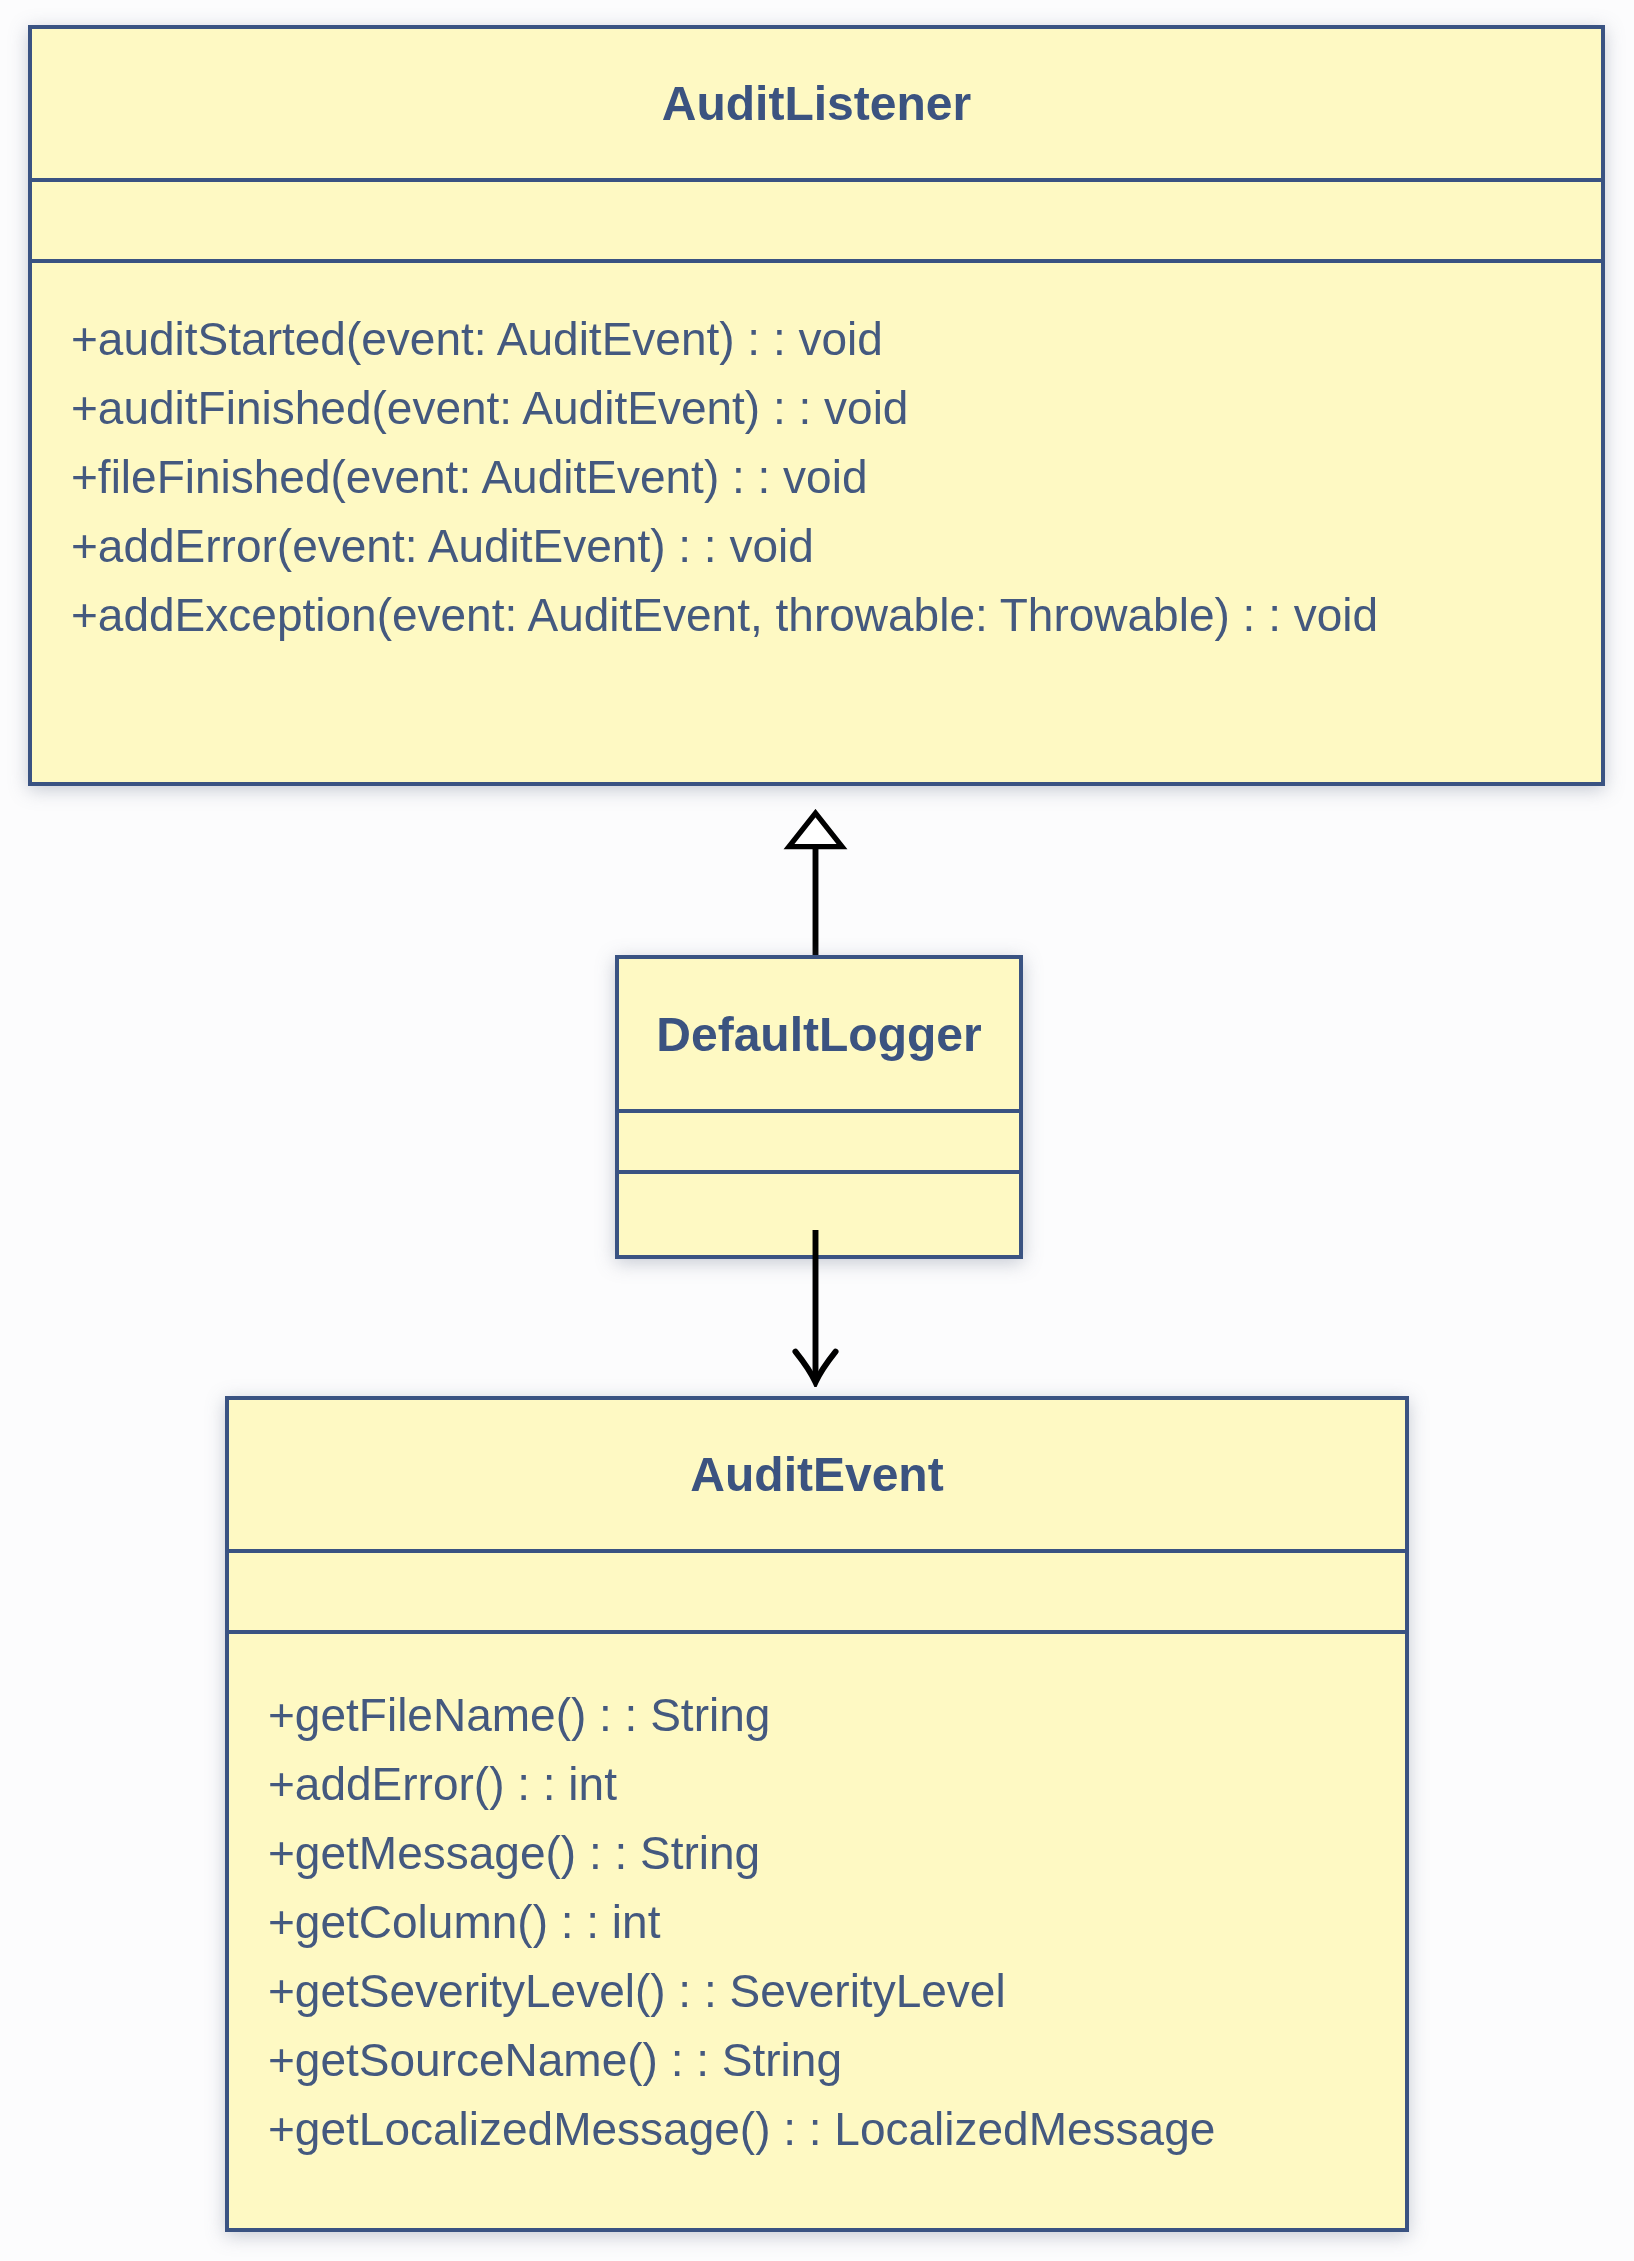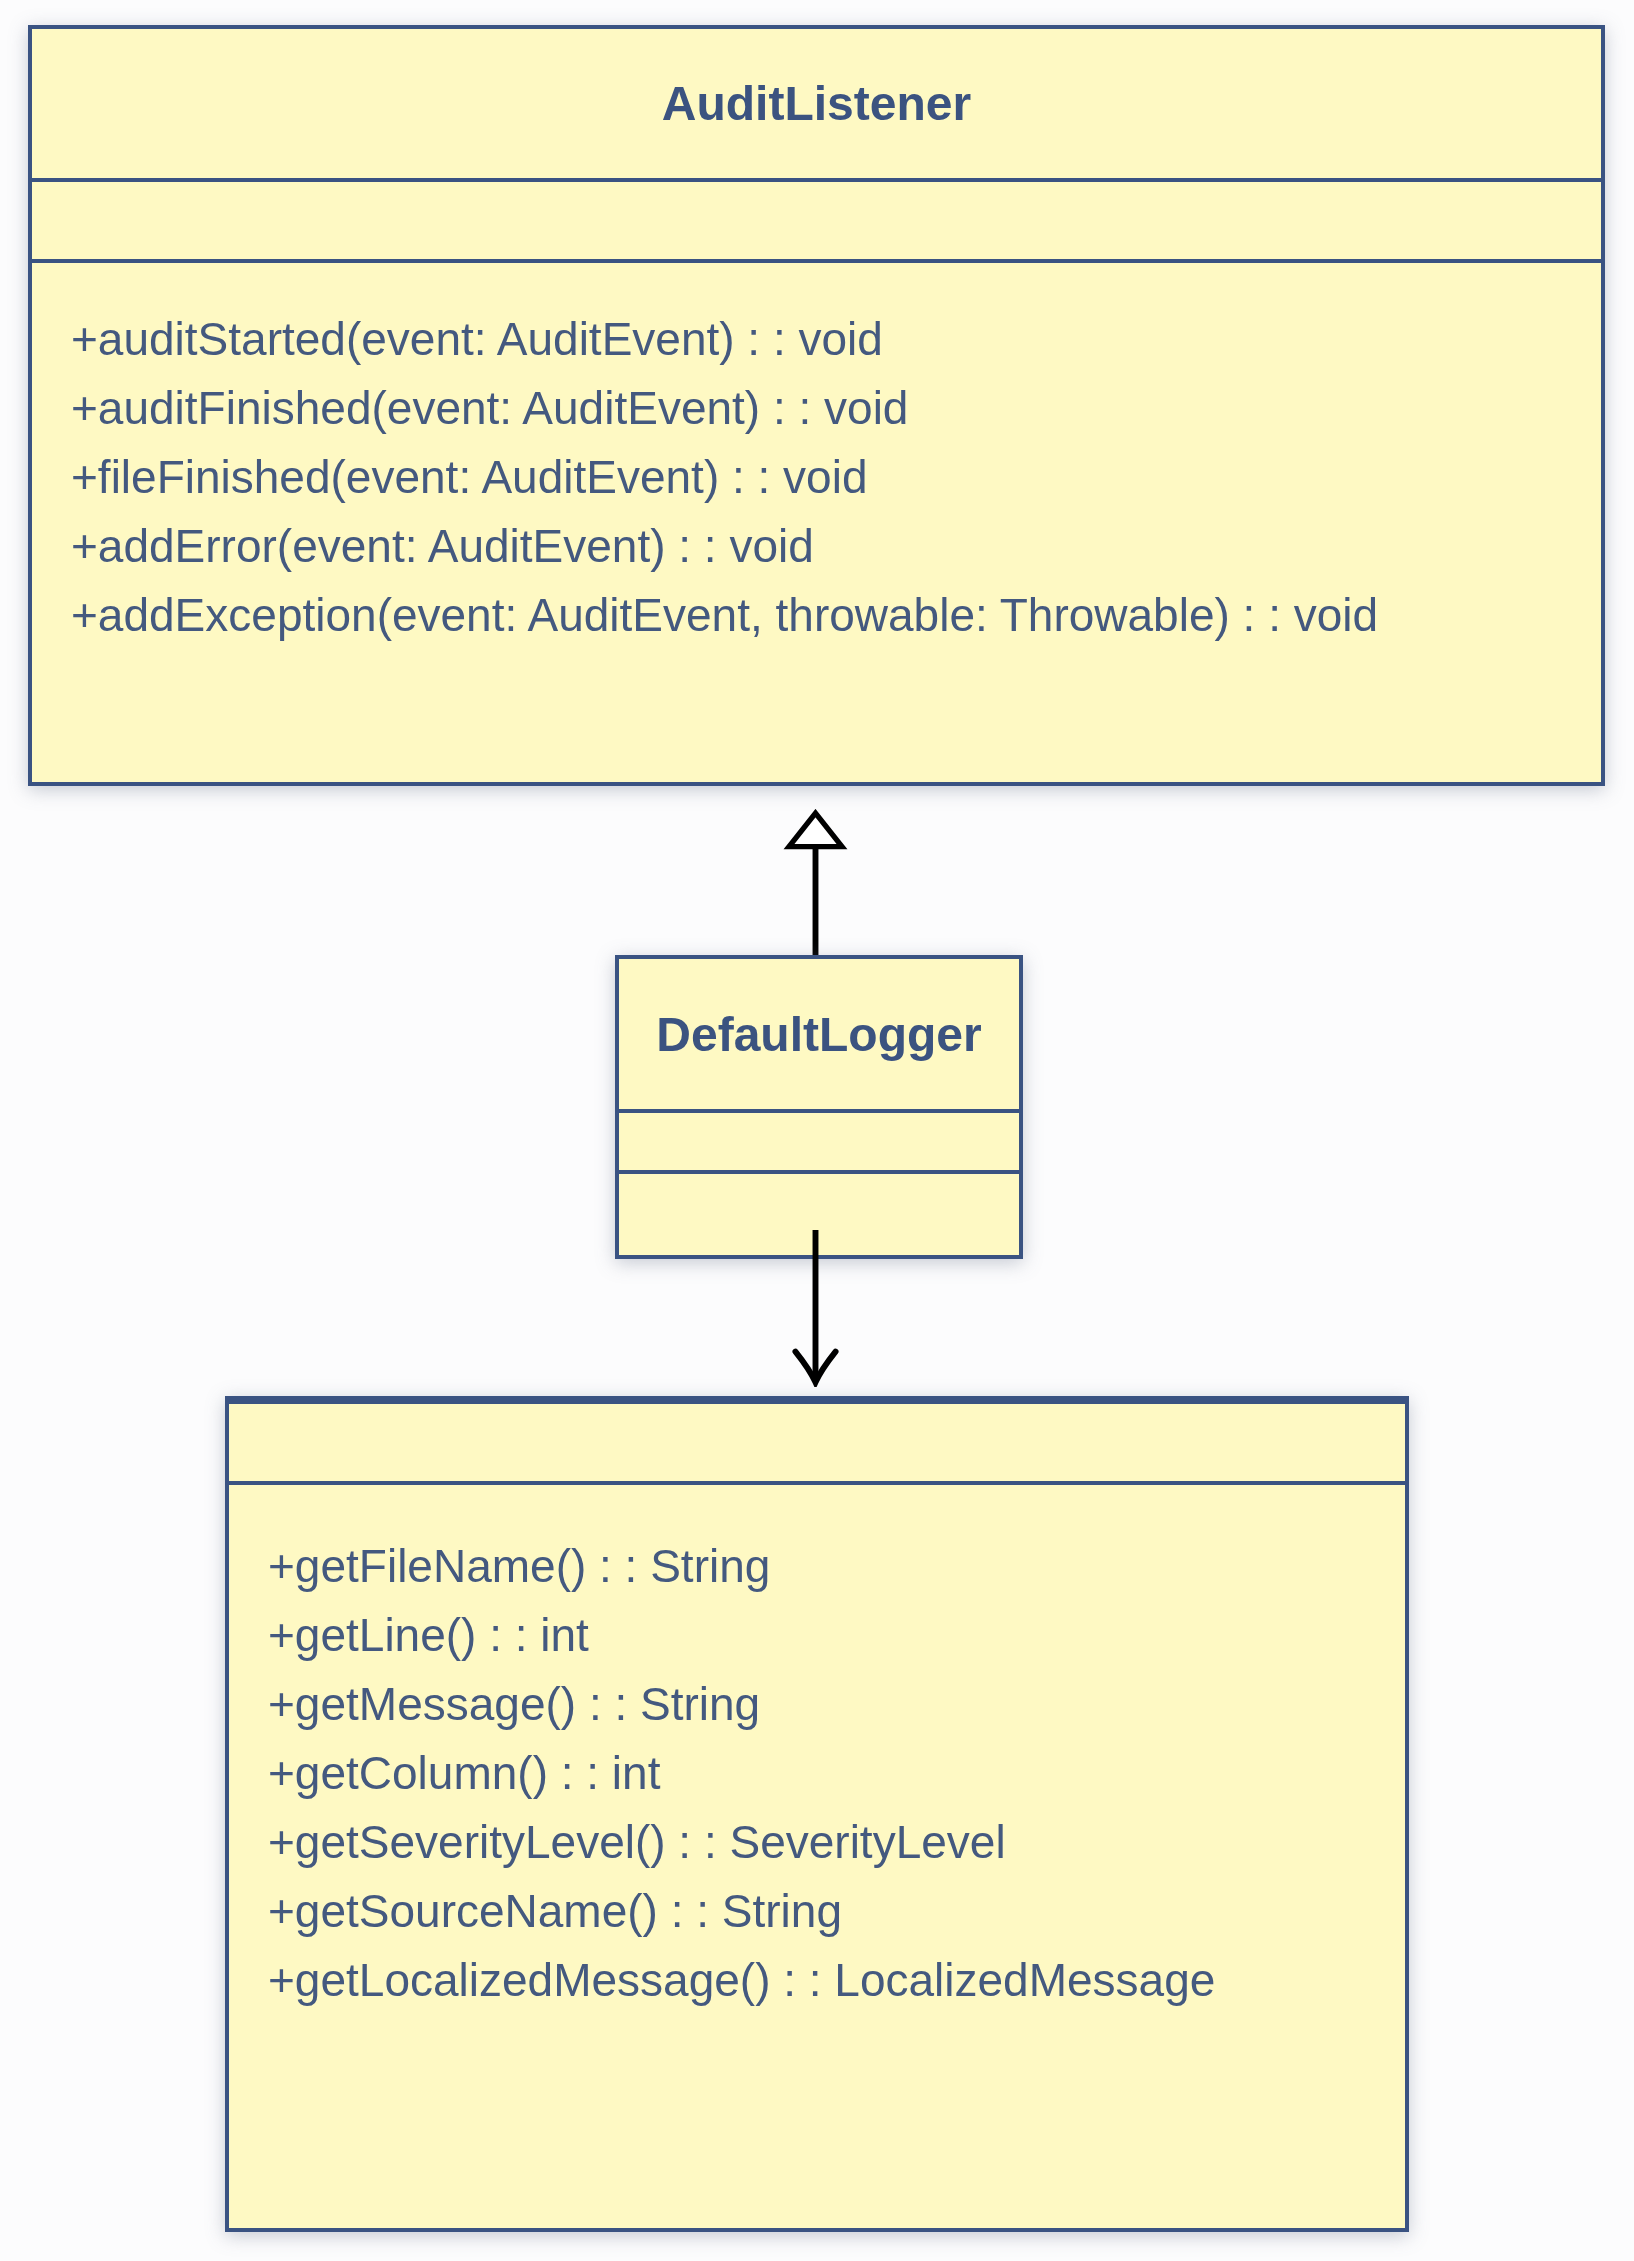--- a/index.html
+++ b/index.html
@@ -90,24 +90,27 @@
     <div class="compartment attrs"></div>
     <div class="compartment methods"></div>
   </div>
 
   <svg class="connector" style="left:780px; top:1230px;" width="71" height="157" viewBox="0 0 120 266">
     <line x1="60" y1="0" x2="60" y2="252" stroke="#000000" stroke-width="10"></line>
     <path d="M26 206 Q50 236 60 258 Q70 236 94 206" fill="none" stroke="#000000" stroke-width="10" stroke-linecap="round"></path>
   </svg>
 
   <div class="uml-class" id="class-audit-event">
+    <div class="compartment-title">
+      <span>AuditEvent</span>
+    </div>
     <div class="compartment attrs"></div>
     <div class="compartment methods">
         <div class="method-line">+getFileName() : : String</div>
-        <div class="method-line">+getLine() : : int</div>
+        <div class="method-line">+addError() : : int</div>
         <div class="method-line">+getMessage() : : String</div>
         <div class="method-line">+getColumn() : : int</div>
         <div class="method-line">+getSeverityLevel() : : SeverityLevel</div>
         <div class="method-line">+getSourceName() : : String</div>
         <div class="method-line">+getLocalizedMessage() : : LocalizedMessage</div>
       </div>
   </div>
 
 </div>
 

